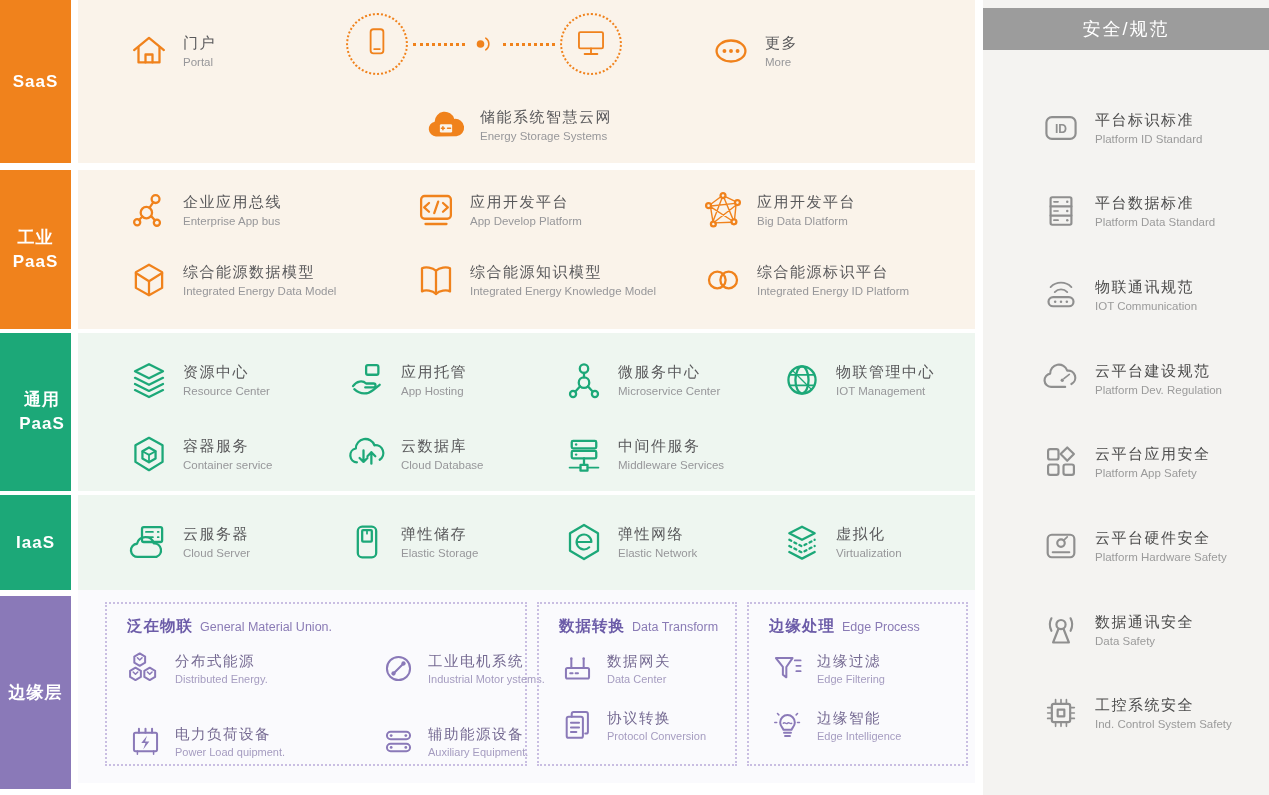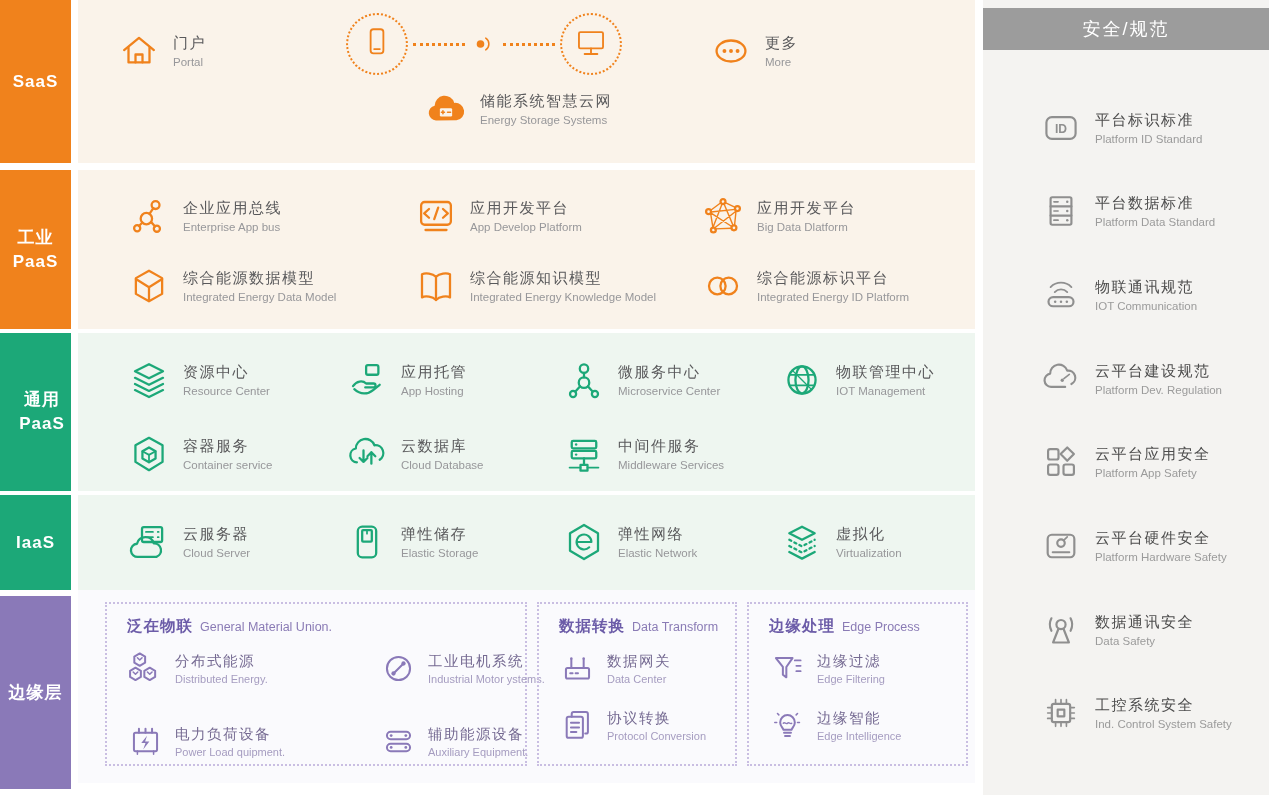--- a/index.html
+++ b/index.html
@@ -24,27 +24,27 @@
   .row-edge{height:193px;background:#FAFAFD;color:#8A79B8;display:flex;gap:10px;padding:12px 0 0 27px;}
   
   .item{display:flex;align-items:center;gap:13px;}
   .item .icon{flex:none;}
   .item .icon svg{width:42px;height:42px;display:block;}
   .txt{display:flex;flex-direction:column;}
   .zh{font-size:15px;color:#59595B;letter-spacing:1.5px;white-space:nowrap;}
   .en{font-size:11.5px;color:#97979A;margin-top:3px;white-space:nowrap;}
   
   .grid{display:grid;}
-  .row-industrial-paas .grid{grid-template-columns:287px 287px 1fr;row-gap:28px;padding:25px 0 0 50px;}
+  .row-industrial-paas .grid{grid-template-columns:287px 287px 1fr;row-gap:28px;padding:19px 0 0 50px;}
   .row-general-paas .grid{grid-template-columns:218px 217px 218px 1fr;row-gap:32px;padding:26px 0 0 50px;}
   .row-iaas .grid{grid-template-columns:218px 217px 218px 1fr;padding:26px 0 0 50px;}
   
   .row-saas .item{position:absolute;}
-  .pos-portal{left:40px;top:30px;}
-  .pos-energy-storage{left:347px;top:88px;}
+  .pos-portal{left:50px;top:30px;}
+  .pos-energy-storage{left:347px;top:104px;}
   .pos-more{left:632px;top:30px;}
   .connector{position:absolute;left:268px;top:13px;display:flex;align-items:center;}
   .dotcircle{width:58px;height:58px;border:2px dotted currentColor;border-radius:50%;
              display:flex;align-items:center;justify-content:center;flex:none;}
   .dotcircle svg{width:34px;height:34px;}
   .dotline{width:52px;height:0;border-top:3px dotted currentColor;margin:0 5px;flex:none;}
   .node svg{width:28px;height:28px;display:block;}
   
   .edge-box{border:2px dotted #C9BEE2;box-sizing:border-box;height:164px;flex:none;}
   .eb-0{width:422px;}

